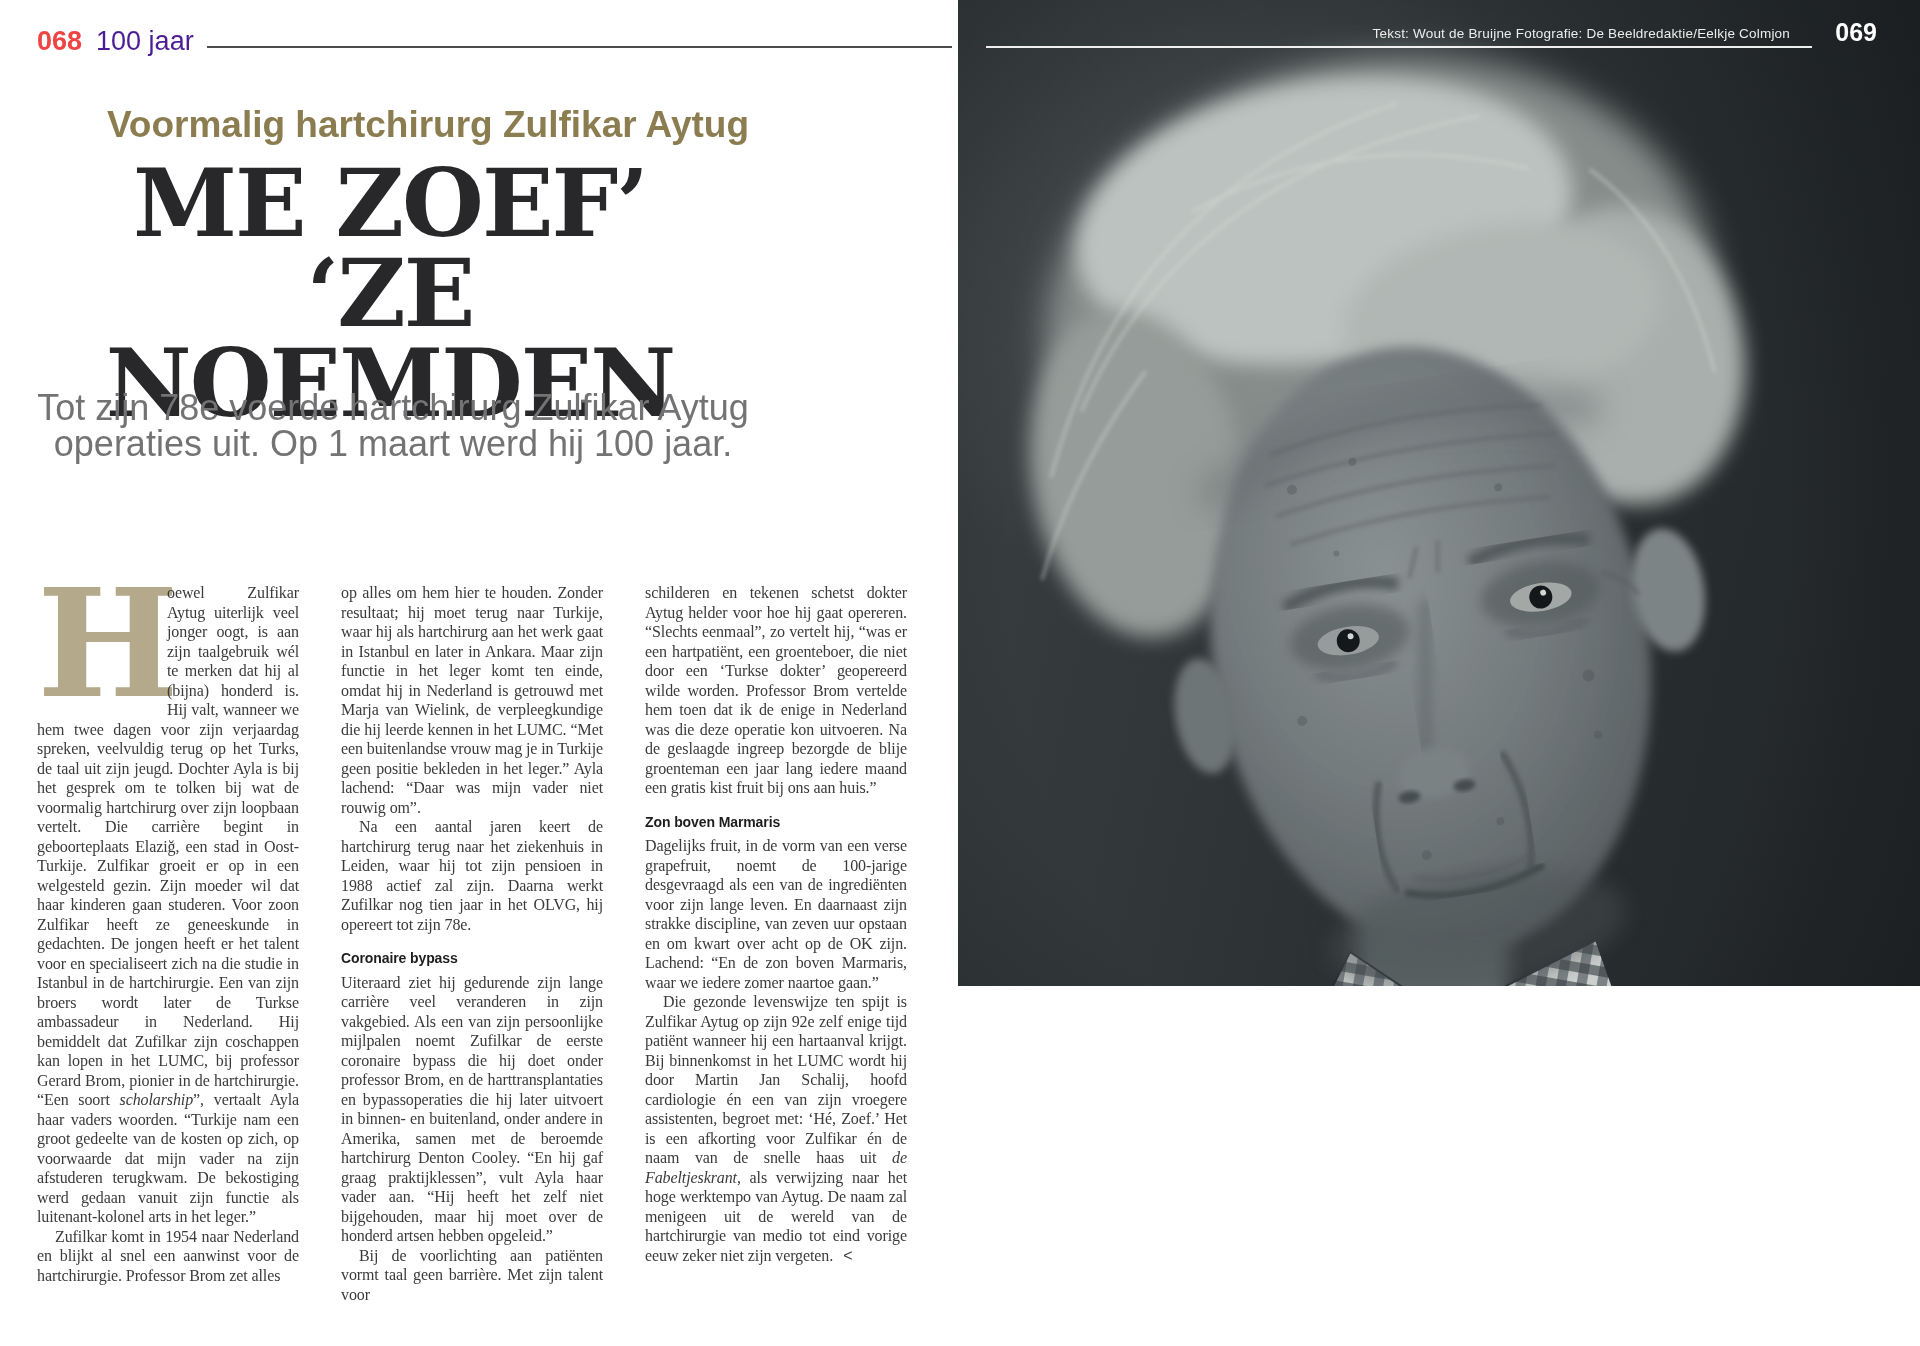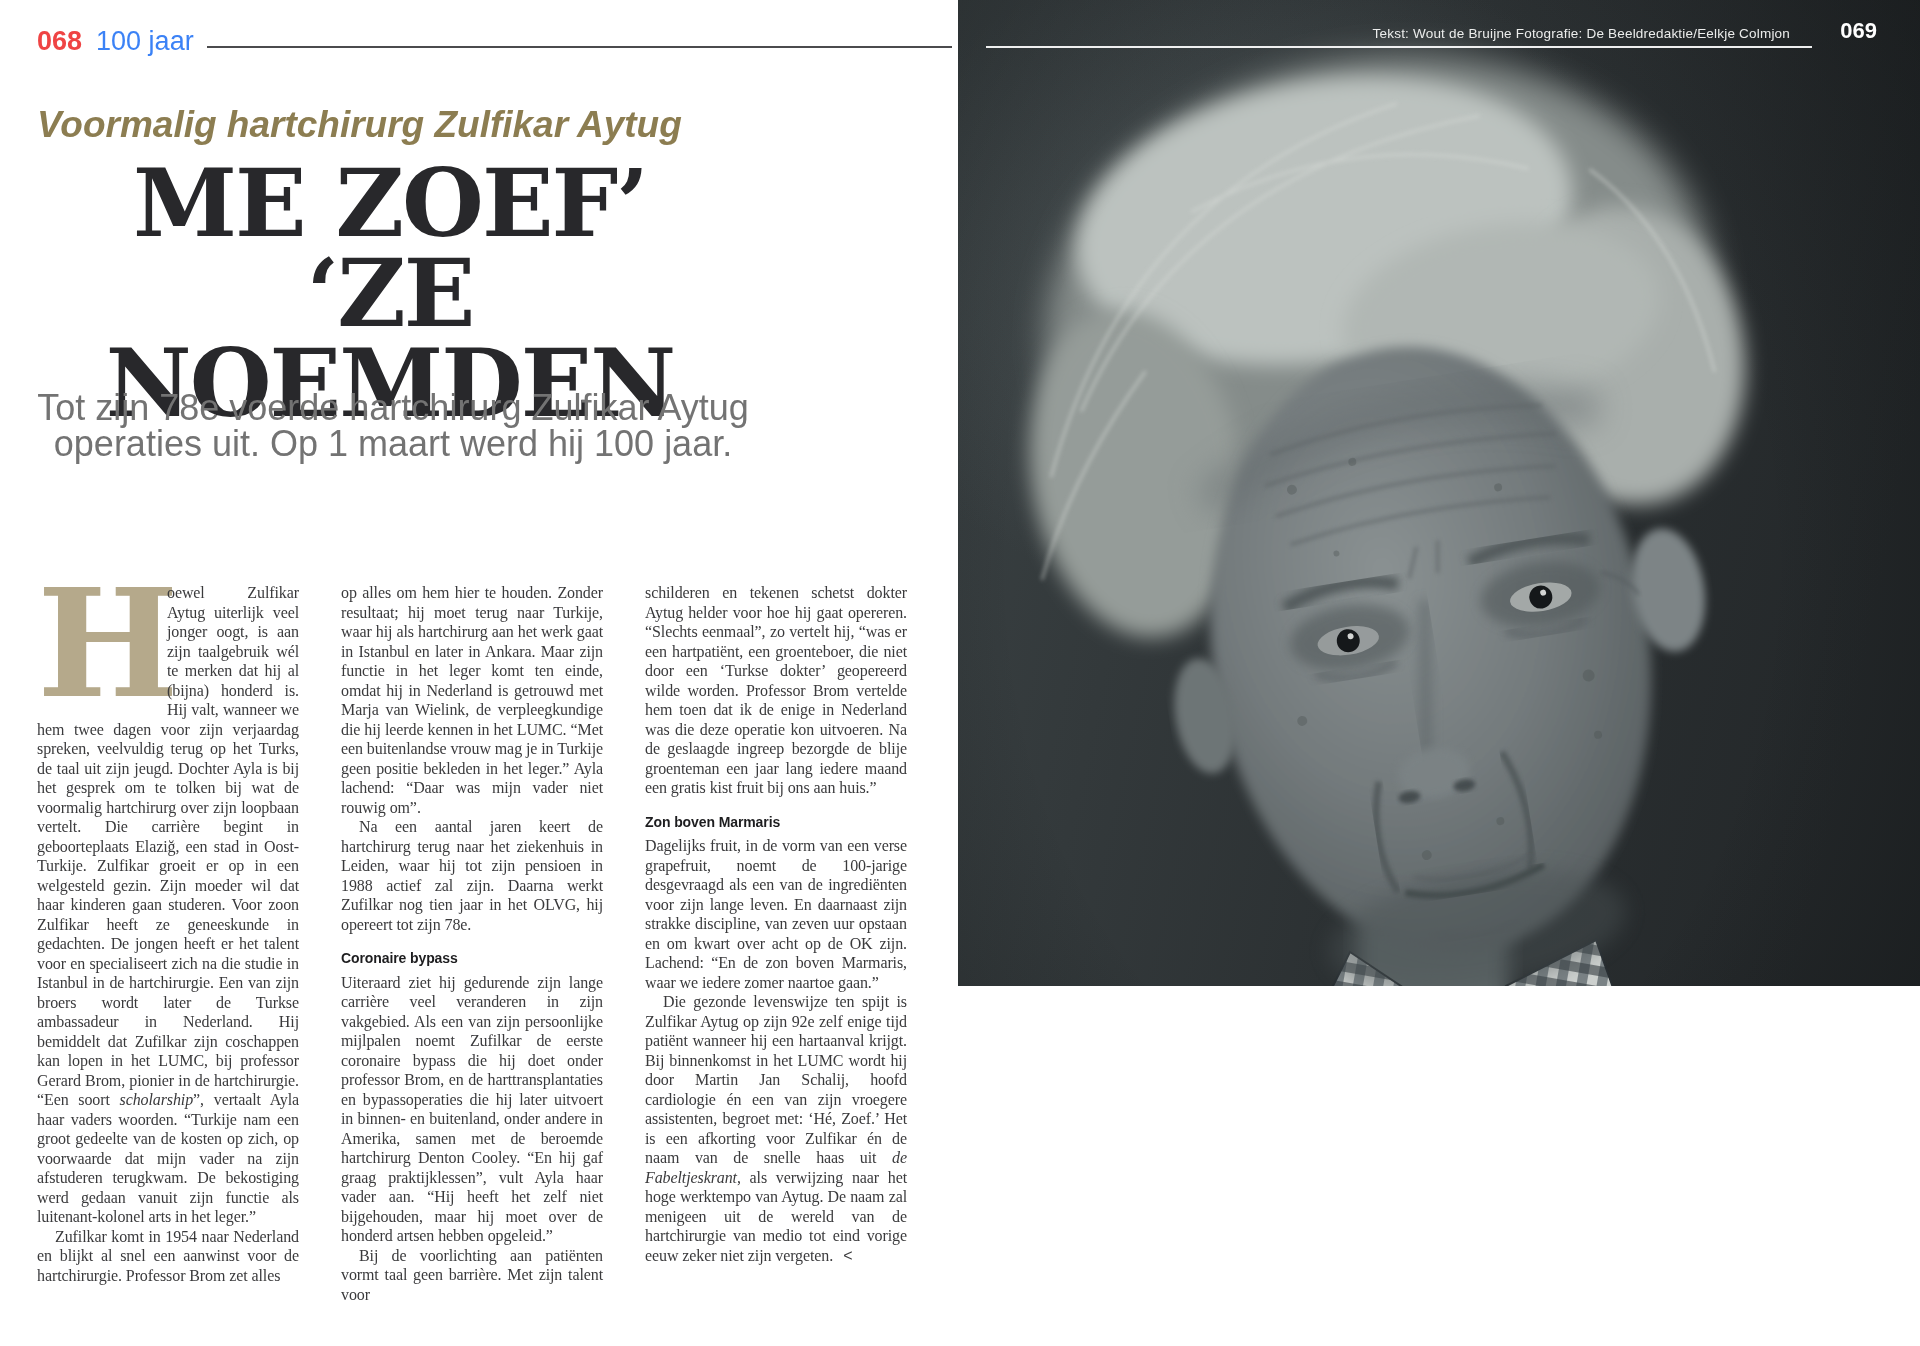--- a/index.html
+++ b/index.html
@@ -2,24 +2,24 @@
 <html><head>
 <meta charset="utf-8">
 <style>
   html,body{margin:0;padding:0;background:#e8e8e8;}
   .spread{position:relative;width:1920px;height:1346px;background:#ffffff;overflow:hidden;
           font-family:"Liberation Sans",sans-serif;}
   
   .page-left{position:absolute;left:0;top:0;width:958px;height:1346px;background:#ffffff;}
   .folio-left{position:absolute;left:37px;top:26px;font-size:27px;color:#232325;white-space:nowrap;}
   .folio-num{font-weight:700;color:#ef4444;}
-  .folio-section{font-weight:400;color:#3b82f6;margin-left:14px;}
+  .folio-section{font-weight:400;color:#4c1d95;margin-left:14px;}
   .rule-left{position:absolute;left:207px;top:46px;width:745px;height:2px;background:#4b4b4d;}
-  .kicker{position:absolute;left:37px;top:104px;width:712px;text-align:left;
-          font-size:37px;font-weight:700;color:#8c7d51;letter-spacing:0;font-style:italic;}
+  .kicker{position:absolute;left:37px;top:104px;width:712px;text-align:right;
+          font-size:37px;font-weight:700;color:#8c7d51;letter-spacing:0;}
   .headline{position:absolute;left:20px;top:158px;width:740px;text-align:center;
             font-family:"DejaVu Serif",serif;font-weight:700;color:#28282b;
             font-size:94px;line-height:90px;letter-spacing:-2px;}
   .standfirst{position:absolute;left:37px;top:390px;width:712px;text-align:center;
               font-size:36px;line-height:36px;color:#737373;font-weight:400;}
   .columns{position:absolute;left:37px;top:583px;width:870px;display:flex;gap:42px;}
   .col{width:262px;font-family:"Liberation Serif",serif;font-size:16px;line-height:19.5px;
        color:#3a3a3c;text-align:justify;letter-spacing:-0.1px;}
   .col p{margin:0;}
   .col p.indent{text-indent:18px;}
@@ -28,21 +28,21 @@
            color:#b5a98b;text-align:left;}
   .subhead{font-family:"Liberation Sans",sans-serif;font-weight:700;font-size:14px;
            color:#1d1d1f;margin:15px 0 4px 0;text-align:left;}
   .col em{}
   .endmark{font-family:"Liberation Sans",sans-serif;font-weight:400;margin-left:10px;color:#3a3a3c;}
   
   .page-right{position:absolute;left:958px;top:0;width:962px;height:986px;background:#2c3133;overflow:hidden;}
   .photo-svg{position:absolute;left:0;top:0;width:962px;height:1346px;display:block;}
   .credit{position:absolute;top:26px;right:130px;font-size:13.5px;color:#ecedec;letter-spacing:0.2px;z-index:3;}
   .rule-right{position:absolute;top:46px;left:28px;right:108px;height:2px;background:rgba(255,255,255,0.92);z-index:3;}
-  .folio-right{position:absolute;top:18px;right:43px;font-size:22px;font-weight:700;color:#ffffff;z-index:3;}
+  .folio-right{position:absolute;top:18px;right:43px;font-size:25px;font-weight:700;color:#ffffff;z-index:3;}
   .pullquote{position:absolute;left:74px;top:1032px;width:500px;z-index:3;
              font-family:"DejaVu Serif",serif;font-weight:700;font-size:41px;line-height:53px;
              color:#ffffff;white-space:pre-line;letter-spacing:0.5px;}
 </style>
 </head>
 <body>
 
 <div class="spread">
 
   <div class="page-left">

